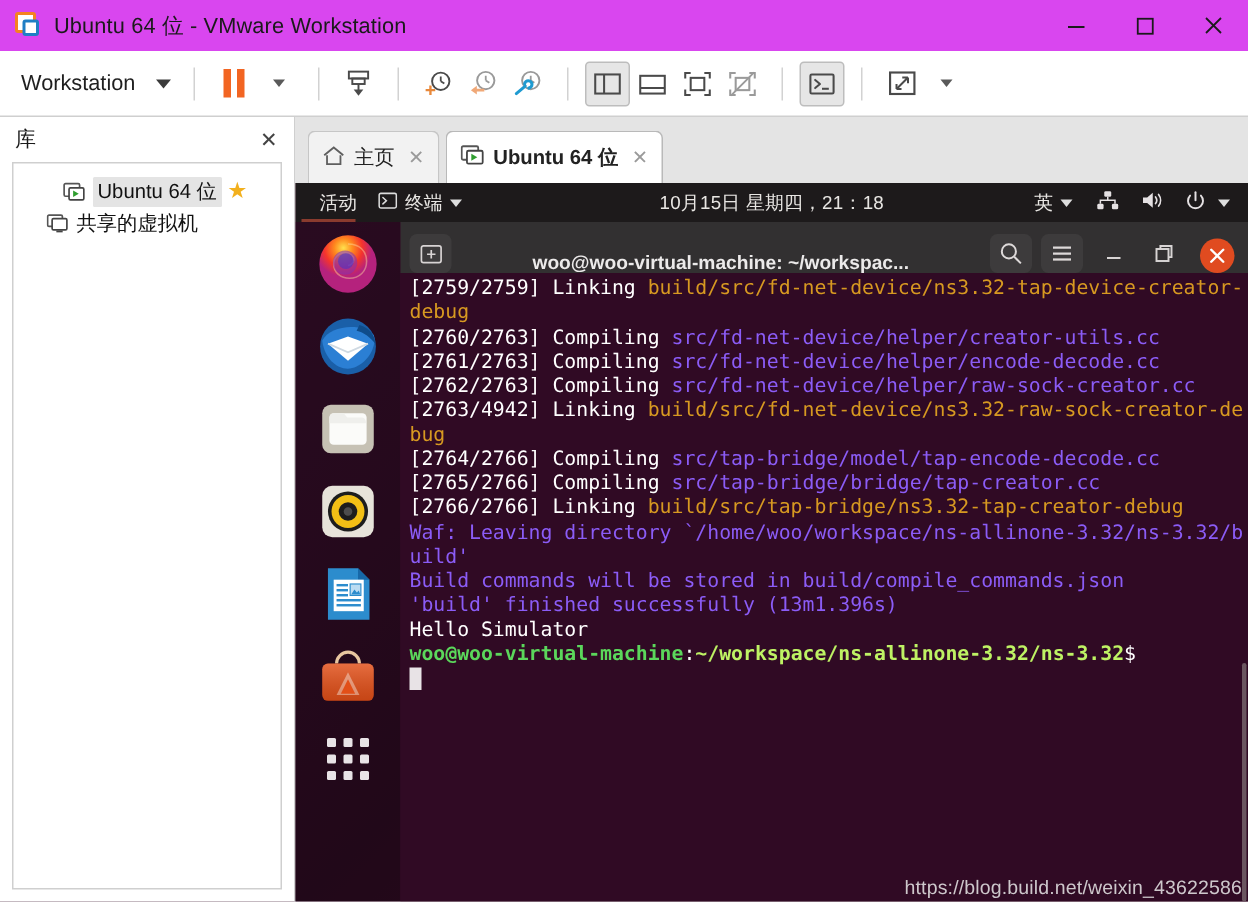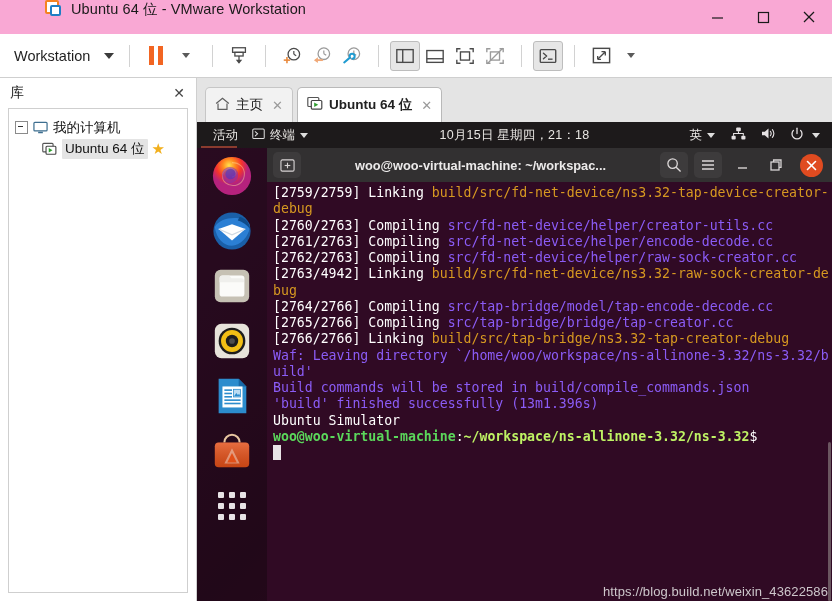--- a/index.html
+++ b/index.html
@@ -5,21 +5,21 @@
   html,body{margin:0;padding:0;}
   body{
     width:832px;height:601px;overflow:hidden;
     font-family:"Liberation Sans","DejaVu Sans",sans-serif;
     background:#ffffff;
     -webkit-font-smoothing:antialiased;
   }
   .app{width:832px;height:601px;position:relative;display:flex;flex-direction:column;background:#fff;}
 
   
-  .titlebar{height:34px;min-height:34px;display:flex;background:#f9a8d4;position:relative;padding-left:35px;}
+  .titlebar{height:34px;min-height:34px;display:flex;align-items:center;background:#d946ef;position:relative;}
   .vm-logo{width:18px;height:18px;margin-left:10px;margin-right:8px;position:relative;flex:none;}
   .vm-logo .sq1{position:absolute;left:0;top:0;width:14px;height:14px;border:2px solid #f58220;border-radius:2px;background:#fff;box-sizing:border-box;}
   .vm-logo .sq2{position:absolute;left:5px;top:5px;width:11px;height:11px;border:2px solid #1f7ec4;border-radius:2px;background:#fff;box-sizing:border-box;}
   .title-text{font-size:14.5px;color:#1a1a1a;letter-spacing:.1px;}
   .wincontrols{position:absolute;right:0;top:0;height:34px;display:flex;}
   .wc{width:46px;height:34px;display:flex;align-items:center;justify-content:center;cursor:default;}
   .wc svg{display:block;}
 
   
   .toolbar{height:44px;min-height:44px;display:flex;align-items:center;background:#fff;border-bottom:1px solid #cfcfcf;padding-left:10px;box-sizing:border-box;}
@@ -75,21 +75,21 @@
         background:linear-gradient(135deg,#3d1030 0%,#2c0a20 42%,#49122f 100%);}
 
   
   .dock{width:70px;min-width:70px;background:rgba(25,8,20,.55);display:flex;flex-direction:column;align-items:center;padding-top:6px;gap:11px;}
   .dockicon{width:44px;height:44px;border-radius:9px;display:flex;align-items:center;justify-content:center;position:relative;cursor:default;flex:none;}
   .grid9{display:grid;grid-template-columns:repeat(3,6px);grid-template-rows:repeat(3,6px);gap:5px;}
   .grid9 i{display:block;width:6px;height:6px;background:#e8e3e6;border-radius:1px;}
 
   
   .term{flex:1;display:flex;flex-direction:column;min-width:0;background:#300a24;}
-  .term-head{height:34px;min-height:34px;background:#323031;display:flex;align-items:center;padding:0 6px;gap:6px;}
+  .term-head{height:34px;min-height:34px;background:#323031;display:flex;align-items:flex-end;padding:0 6px;gap:6px;}
   .th-btn{width:28px;height:26px;border-radius:5px;background:#3d3b3c;display:flex;align-items:center;justify-content:center;cursor:default;}
   .th-plain{width:28px;height:26px;display:flex;align-items:center;justify-content:center;cursor:default;}
   .th-title{flex:1;text-align:center;color:#eceaea;font-size:12.8px;font-weight:bold;white-space:nowrap;overflow:hidden;text-overflow:ellipsis;padding:0 4px;}
   .th-close{width:23px;height:23px;border-radius:50%;background:#e04b20;display:flex;align-items:center;justify-content:center;margin-left:4px;margin-right:3px;cursor:default;}
   .term-body{flex:1;background:#300a24;padding:3px 0 0 6px;overflow:hidden;position:relative;min-height:0;}
   pre.tt{margin:0;font-family:"DejaVu Sans Mono","Liberation Mono",monospace;font-size:13.2px;line-height:16.25px;white-space:pre-wrap;word-break:break-all;color:#d8d3d6;}
   .c-w{color:#ffffff;}
   .c-y{color:#d79921;}
   .c-g{color:#8b5cf6;}
   .c-gb{color:#5bd75b;font-weight:bold;}
@@ -236,43 +236,43 @@
 
   <div class="body">
 
     <div class="sidebar">
       <div class="lib-head">
         <div class="lib-title">库</div>
         <div class="lib-close">✕</div>
       </div>
       <div class="tree">
 
-        <div class="tnode">
-          <span class="expander"></span>
-          <span class="ico">
-            <svg width="15" height="14" viewBox="0 0 16 14">
-                <rect x="1" y="1" width="14" height="9" rx="1" fill="none" stroke="#3d6e8f" stroke-width="1.3"></rect>
-                <rect x="5.5" y="11" width="5" height="1.6" fill="#3d6e8f"></rect>
-              </svg>
-          </span>
-          <span>我的计算机</span>
-        </div>
 
         <div class="tnode child">
           <span class="ico">
             <svg width="15" height="14" viewBox="0 0 16 14">
                 <rect x="0.8" y="1" width="11" height="9" rx="1" fill="none" stroke="#555" stroke-width="1.2"></rect>
                 <rect x="4.3" y="4" width="10.5" height="8.6" rx="1" fill="#fff" stroke="#444" stroke-width="1.2"></rect>
                 <path d="M7.2 6 L11.2 8.3 L7.2 10.6 Z" fill="#2f9e2f"></path>
               </svg>
           </span>
           <span class="sel-label">Ubuntu 64 位</span>
           <span class="star">★</span>
         </div>
 
+        <div class="tnode child2">
+          <span class="ico">
+            <svg width="15" height="14" viewBox="0 0 16 14">
+                <rect x="0.8" y="1" width="10.5" height="8" rx="1" fill="none" stroke="#555" stroke-width="1.2"></rect>
+                <rect x="4" y="3.5" width="10.5" height="8" rx="1" fill="#fff" stroke="#444" stroke-width="1.2"></rect>
+                <rect x="7" y="12" width="4.5" height="1.3" fill="#444"></rect>
+              </svg>
+          </span>
+          <span>共享的虚拟机</span>
+        </div>
 
       </div>
     </div>
 
     <div class="rightpane">
 
       <div class="tabstrip">
         <div class="tab">
           <span>
             <svg width="15" height="14" viewBox="0 0 16 15">
@@ -484,21 +484,21 @@
 <span class="c-w">[2760/2763] Compiling </span><span class="c-g">src/fd-net-device/helper/creator-utils.cc</span>
 <span class="c-w">[2761/2763] Compiling </span><span class="c-g">src/fd-net-device/helper/encode-decode.cc</span>
 <span class="c-w">[2762/2763] Compiling </span><span class="c-g">src/fd-net-device/helper/raw-sock-creator.cc</span>
 <span class="c-w">[2763/4942] Linking </span><span class="c-y">build/src/fd-net-device/ns3.32-raw-sock-creator-debug</span>
 <span class="c-w">[2764/2766] Compiling </span><span class="c-g">src/tap-bridge/model/tap-encode-decode.cc</span>
 <span class="c-w">[2765/2766] Compiling </span><span class="c-g">src/tap-bridge/bridge/tap-creator.cc</span>
 <span class="c-w">[2766/2766] Linking </span><span class="c-y">build/src/tap-bridge/ns3.32-tap-creator-debug</span>
 <span class="c-g">Waf: Leaving directory `/home/woo/workspace/ns-allinone-3.32/ns-3.32/build'</span>
 <span class="c-g">Build commands will be stored in build/compile_commands.json</span>
 <span class="c-g">'build' finished successfully (13m1.396s)</span>
-<span class="c-w">Ubuntu Simulator</span>
+<span class="c-w">Hello Simulator</span>
 <span class="c-gb">woo@woo-virtual-machine</span><span class="c-w">:</span><span class="c-c">~/workspace/ns-allinone-3.32/ns-3.32</span><span class="c-w">$ </span>
 <span class="cursor"></span></pre>
               <div class="termscroll">
                   <i></i>
                 </div>
               <div class="watermark">https://blog.build.net/weixin_43622586</div>
             </div>
           </div>
 
         </div>

